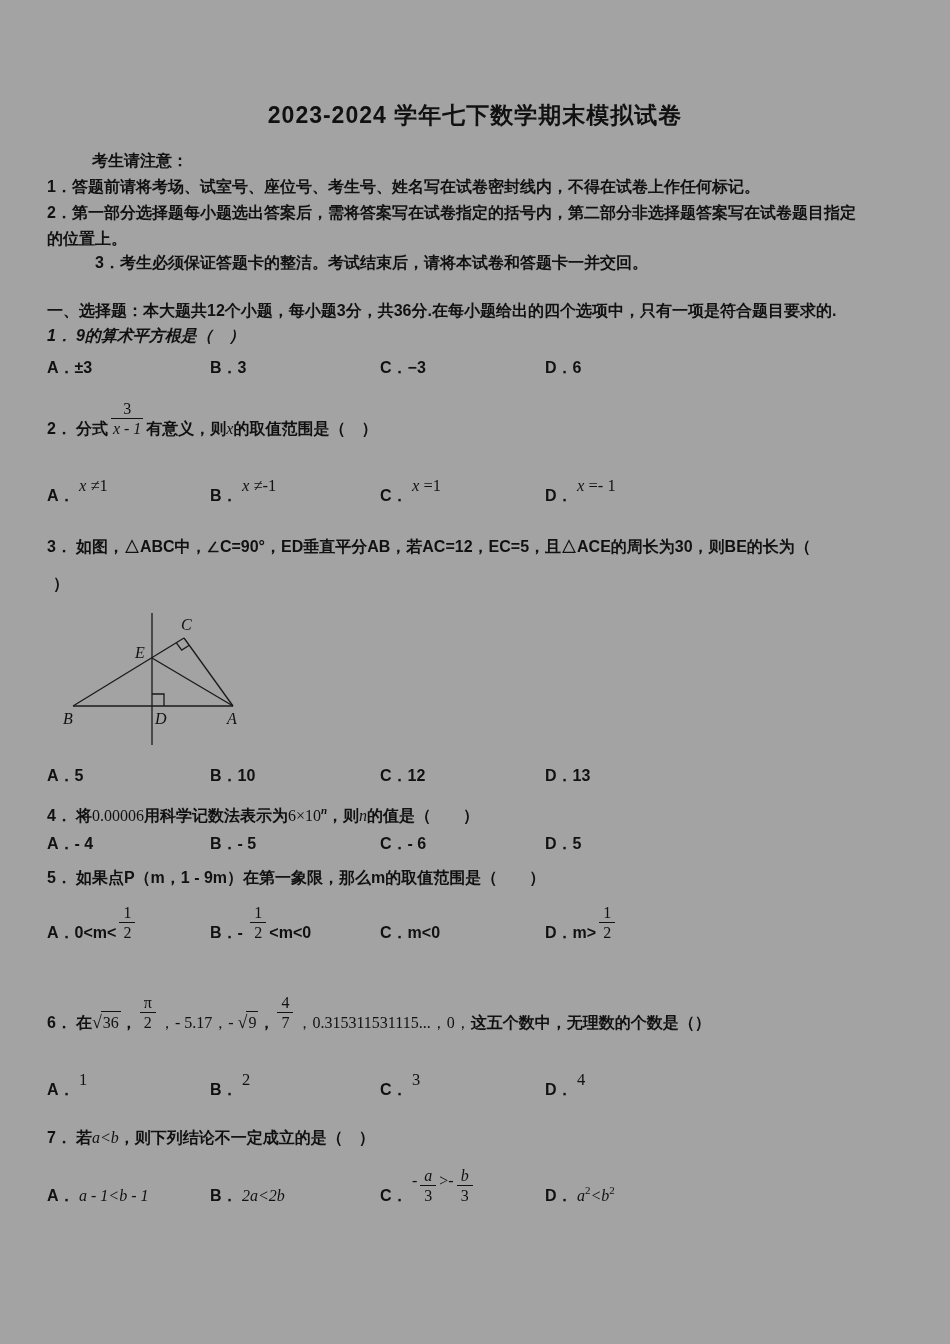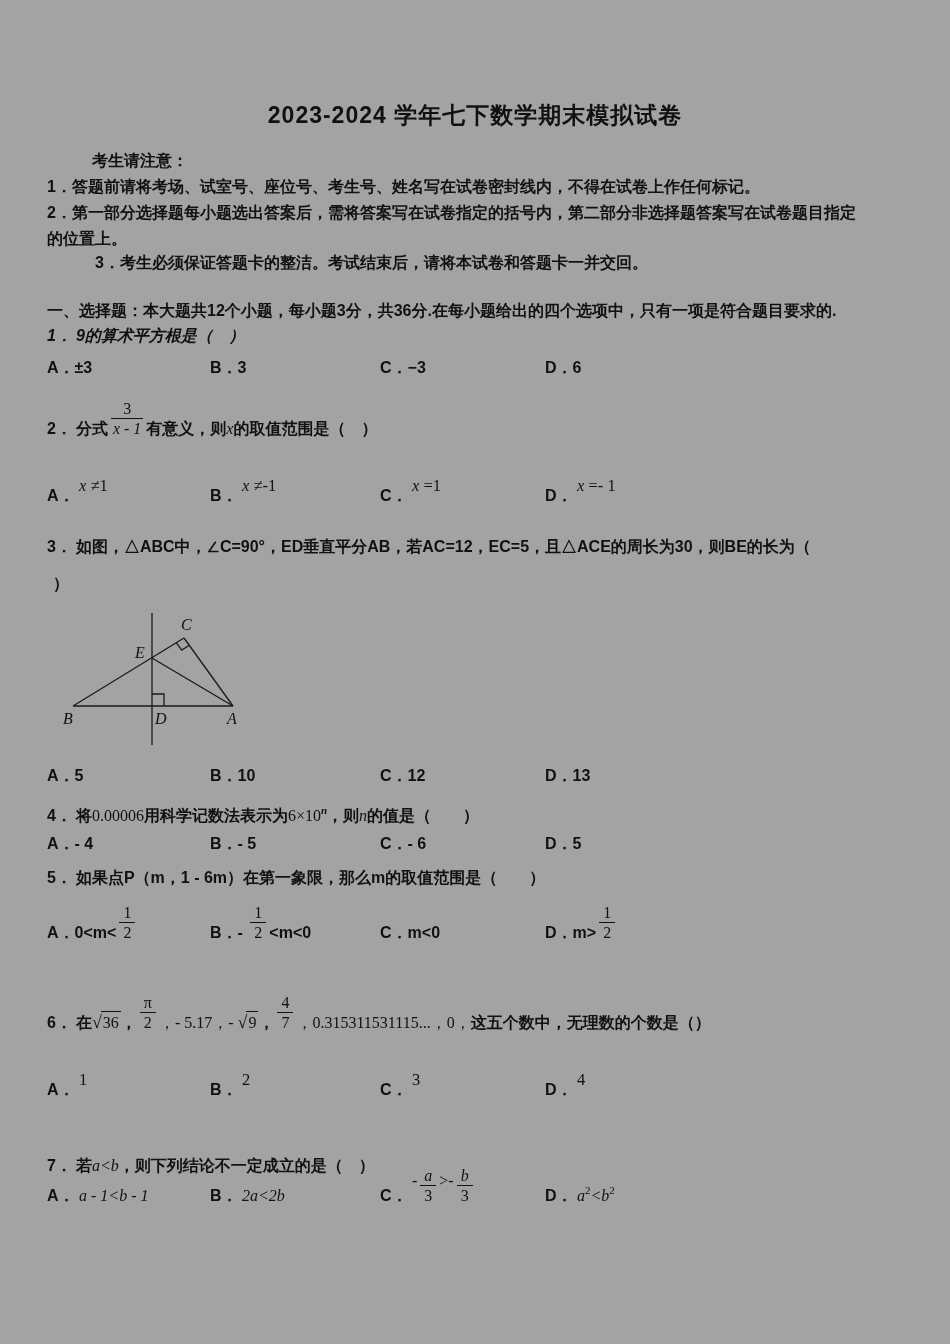--- a/index.html
+++ b/index.html
@@ -93,39 +93,39 @@
   <div class="abs cn" style="top:799px;left:47px;">
     <span class="qnum">4．</span><span>将</span><span class="ms mseg">0.00006</span><span>用科学记数法表示为</span><span class="ms mseg">6×10</span><span class="supi">n</span><span>，则</span><span class="mi mseg">n</span><span>的值是（　　）</span>
   </div>
   <div class="orow" style="top:834px;">
     <span class="c1"><span class="olabel">A．</span><span class="olabel">- 4</span></span>
     <span class="c2"><span class="olabel">B．</span><span class="olabel">- 5</span></span>
     <span class="c3"><span class="olabel">C．</span><span class="olabel">- 6</span></span>
     <span class="c4"><span class="olabel">D．</span><span class="olabel">5</span></span>
   </div>
 
-  <div class="abs cn" style="top:867px;left:47px;"><span class="qnum">5．</span><span>如果点P（m，1 - 6m）在第一象限，那么m的取值范围是（　　）</span></div>
+  <div class="abs cn" style="top:867px;left:47px;"><span class="qnum">5．</span><span>如果点P（m，1 - 9m）在第一象限，那么m的取值范围是（　　）</span></div>
   <div class="orow" style="top:903px;">
     <span class="c1"><span class="olabel">A．</span><span class="olabel">0&lt;m&lt;</span><span class="frac"><span class="fnum">1</span><span class="fden">2</span></span></span>
     <span class="c2"><span class="olabel">B．</span><span class="olabel">- </span><span class="frac"><span class="fnum">1</span><span class="fden">2</span></span><span class="olabel">&lt;m&lt;0</span></span>
     <span class="c3"><span class="olabel">C．</span><span class="olabel">m&lt;0</span></span>
     <span class="c4"><span class="olabel">D．</span><span class="olabel">m&gt;</span><span class="frac"><span class="fnum">1</span><span class="fden">2</span></span></span>
   </div>
 
   <div class="abs cn" style="top:993px;left:47px;">
     <span class="qnum">6．</span><span>在</span><span class="rt"><span class="rad">√</span><span class="ov">36</span></span><span>，</span><span class="frac"><span class="fnum">π</span><span class="fden">2</span></span><span class="ms mseg">，- 5.17，- </span><span class="rt"><span class="rad">√</span><span class="ov">9</span></span><span>，</span><span class="frac"><span class="fnum">4</span><span class="fden">7</span></span><span class="ms mseg">，0.315311531115...，0，</span><span>这五个数中，无理数的个数是（）</span>
   </div>
   <div class="orow" style="top:1080px;">
     <span class="c1"><span class="olabel">A．</span> <span class="raised ms">1</span></span>
     <span class="c2"><span class="olabel">B．</span> <span class="raised ms">2</span></span>
     <span class="c3"><span class="olabel">C．</span> <span class="raised ms">3</span></span>
     <span class="c4"><span class="olabel">D．</span> <span class="raised ms">4</span></span>
   </div>
 
-  <div class="abs cn" style="top:1127px;left:47px;margin-top:28px;"><span class="qnum">7．</span><span>若</span><span class="mi mseg">a&lt;b</span><span>，则下列结论不一定成立的是（　）</span></div>
+  <div class="abs cn" style="top:1127px;left:47px;"><span class="qnum">7．</span><span>若</span><span class="mi mseg">a&lt;b</span><span>，则下列结论不一定成立的是（　）</span></div>
   <div class="orow" style="top:1166px;">
     <span class="c1"><span class="olabel">A．</span> <span class="mi mseg">a - 1&lt;b - 1</span></span>
     <span class="c2"><span class="olabel">B．</span> <span class="mi mseg">2a&lt;2b</span></span>
     <span class="c3"><span class="olabel">C．</span> <span class="vmid">-</span><span class="frac"><span class="fnum mi">a</span><span class="fden">3</span></span><span class="vmid">&gt;-</span><span class="frac"><span class="fnum mi">b</span><span class="fden">3</span></span></span>
     <span class="c4"><span class="olabel">D．</span> <span class="mi mseg">a</span><span class="sup">2</span><span class="mi mseg">&lt;</span><span class="mi mseg">b</span><span class="sup">2</span></span>
   </div>
 
 </div>
 
 </body></html>

